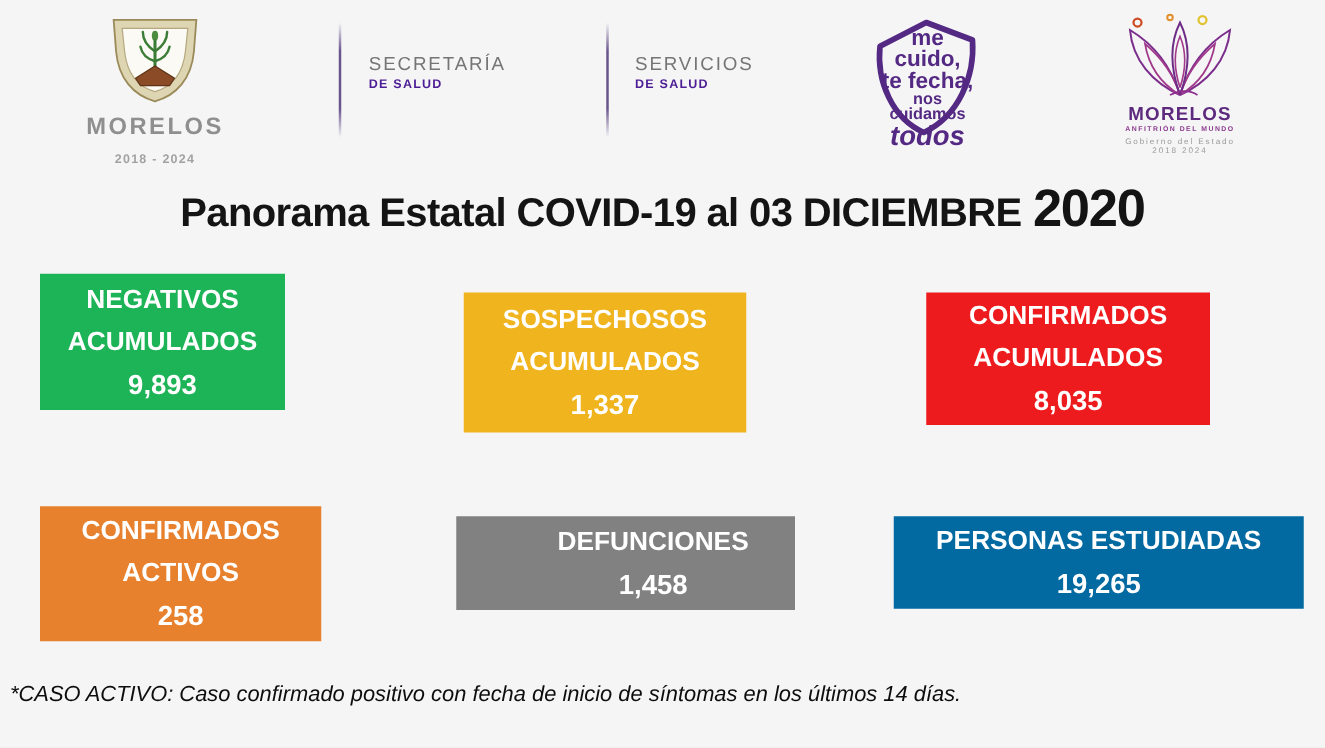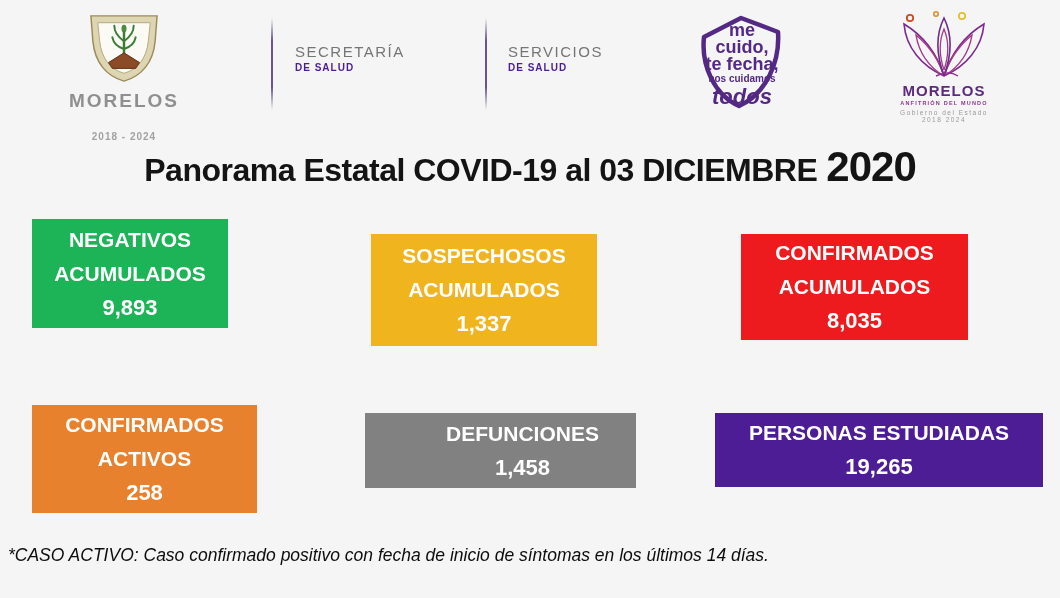--- a/index.html
+++ b/index.html
@@ -4,31 +4,31 @@
 <style>
   html,body{margin:0;padding:0;background:#e9e9ea;}
   #canvas{
     position:relative;width:1060px;height:598px;margin:0 auto;
     background:#f5f5f6;overflow:hidden;
     font-family:"Liberation Sans", sans-serif;
   }
   
   .coat{position:absolute;left:68px;top:12px;width:112px;text-align:center;}
   .coat-name{font-size:19px;font-weight:bold;color:#8f8f8f;letter-spacing:2px;margin-top:2px;}
-  .coat-years{font-size:10px;font-weight:bold;color:#a2a2a2;letter-spacing:1px;margin-top:19px;}
+  .coat-years{font-size:10px;font-weight:bold;color:#a2a2a2;letter-spacing:1px;margin-top:9px;}
   .vdivider{position:absolute;top:18px;width:2px;height:92px;
     background:linear-gradient(to bottom, rgba(106,84,140,0), #6a548c 25%, #6a548c 75%, rgba(106,84,140,0));}
   .dept{position:absolute;top:43px;}
   .dept-l1{font-size:15px;color:#757575;letter-spacing:1.5px;}
   .dept-l2{font-size:10px;color:#4c1d95;font-weight:bold;letter-spacing:1px;margin-top:2px;}
   .badge{position:absolute;left:686px;top:6px;width:106px;height:110px;}
   .badge svg{position:absolute;left:0;top:0;}
   .badge-text{position:absolute;left:17px;top:16px;width:78px;text-align:center;color:#542983;}
   .badge-l1,.badge-l2{font-size:18px;font-weight:bold;line-height:17px;}
-  .badge-l3{font-size:10px;font-weight:bold;line-height:12px;}
+  .badge-l3{font-size:13px;font-weight:bold;line-height:12px;}
   .badge-l4{font-size:22px;font-weight:bold;line-height:23px;font-style:italic;}
   .statelogo{position:absolute;left:891px;top:10px;width:106px;text-align:center;}
   .sl-name{font-size:15px;font-weight:bold;color:#5d2a7e;letter-spacing:1px;margin-top:-2px;}
   .sl-tag{font-size:5.5px;font-weight:bold;color:#8b3a8f;letter-spacing:1.2px;margin-top:1px;}
   .sl-gov{font-size:6.5px;color:#9a9a9a;letter-spacing:1.5px;margin-top:3px;}
   .sl-years{font-size:6.5px;color:#9a9a9a;letter-spacing:1.5px;}
   
   .title{position:absolute;left:0;top:143px;width:1060px;text-align:center;
     font-weight:bold;color:#141414;font-size:32px;letter-spacing:-0.5px;white-space:nowrap;}
   .title .year{font-size:42px;margin-left:9px;letter-spacing:-1px;}
@@ -141,20 +141,20 @@
     <div>CONFIRMADOS</div>
     <div>ACTIVOS</div>
     <div>258</div>
   </div>
 
   <div class="stat s5" style="background: rgb(129, 129, 129); padding-left: 44px;">
     <div>DEFUNCIONES</div>
     <div>1,458</div>
   </div>
 
-  <div class="stat s6" style="background: #4c1d95;">
+  <div class="stat s6" style="background: #0369a1;">
     <div>PERSONAS ESTUDIADAS</div>
     <div>19,265</div>
   </div>
 
   <div class="footnote">*CASO ACTIVO: Caso confirmado positivo con fecha de inicio de síntomas en los últimos 14 días.</div>
 
 </div>
 
 </body></html>

